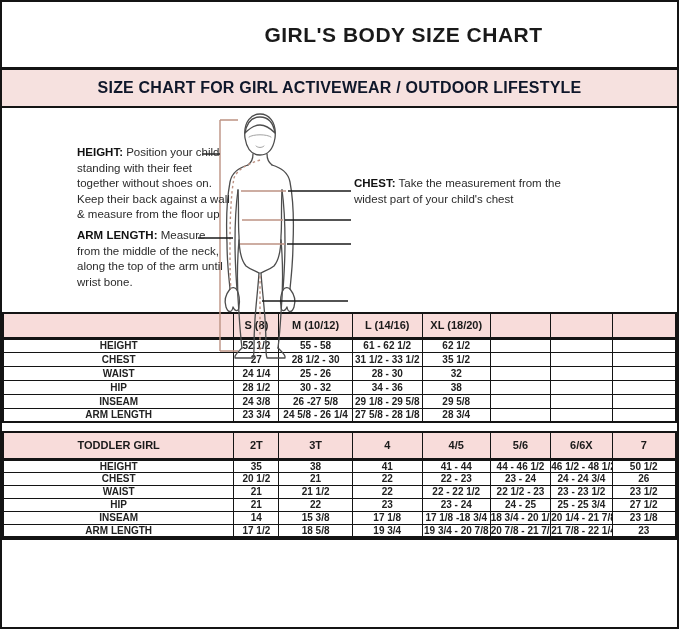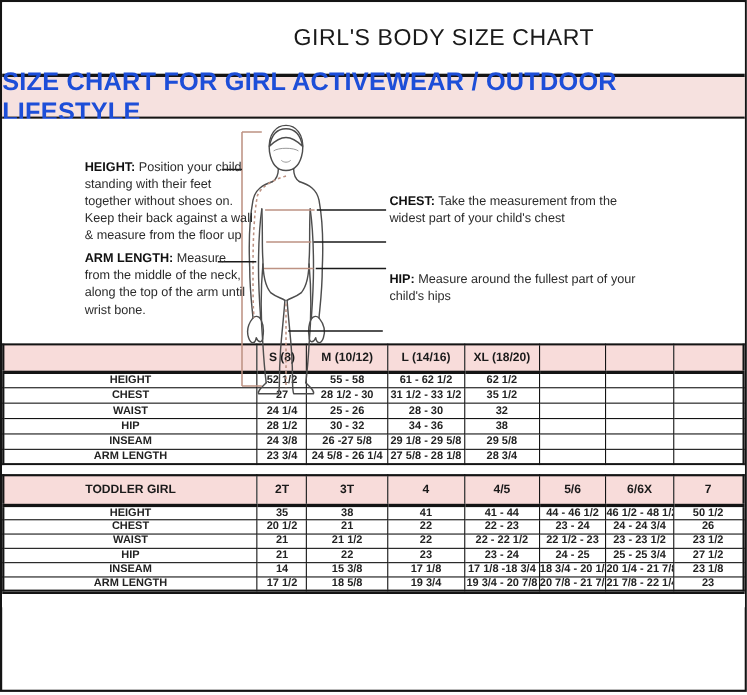--- a/index.html
+++ b/index.html
@@ -12,28 +12,28 @@
     position:absolute; left:0; top:0; width:679px; height:629px;
     border:2px solid #141414; background:#fff;
   }
   
   .title-box {
     height:68px; background:#fff; border-bottom:3px solid #141414;
     display:flex; align-items:center; justify-content:center;
     padding-left:128px;
   }
   .title-box h1 {
-    margin:0; font-size:21px; font-weight:normal; letter-spacing:0.5px; color:#1a1a1a;
+    margin:0; font-size:21px; font-weight:bold; letter-spacing:0.5px; color:#1a1a1a;
   }
   
   .banner {
     height:38px; background:#f6e1df; border-bottom:2px solid #141414;
     display:flex; align-items:center; justify-content:center;
   }
-  .banner h2 { margin:0; font-size:23px; font-weight:bold; color:#1d4ed8; letter-spacing:0.2px; }
+  .banner h2 { margin:15px; font-size:16px; font-weight:bold; color:#0f172a; letter-spacing:0.2px; }
   
   .diagram { position:relative; height:204px; background:#fff; }
   .diagram svg { position:absolute; left:0; top:0; }
   .note { position:absolute; font-size:11.5px; line-height:15.5px; color:#2b2b2b; }
   .note b { color:#111; }
   .note-height { left:75px; top:37px;  width:156px; }
   .note-arm    { left:75px; top:120px; width:150px; }
   .note-chest  { left:352px; top:68px;  width:238px; }
   .note-waist  { left:352px; top:104px; width:242px; }
   .note-hip    { left:352px; top:139px; width:230px; }
@@ -133,23 +133,20 @@
 
       <div class="note note-height">
         <b>HEIGHT:</b><span> Position your child standing with their feet together without shoes on. Keep their back against a wall &amp; measure from the floor up</span>
       </div>
       <div class="note note-arm">
         <b>ARM LENGTH:</b><span>  Measure from the middle of the neck, along the top of the arm until wrist bone.</span>
       </div>
       <div class="note note-chest">
         <b>CHEST:</b><span> Take the measurement from the widest part of your child's chest</span>
       </div>
-      <div class="note note-hip">
-        <b>HIP:</b><span> Measure around the fullest part of your child's hips</span>
-      </div>
     </div>
 
     <div class="tables">
       <table id="girl-table">
         <colgroup>
           <col class="c1">
             <col class="c2">
             <col class="c3">
             <col class="c4">
           <col class="c5">

